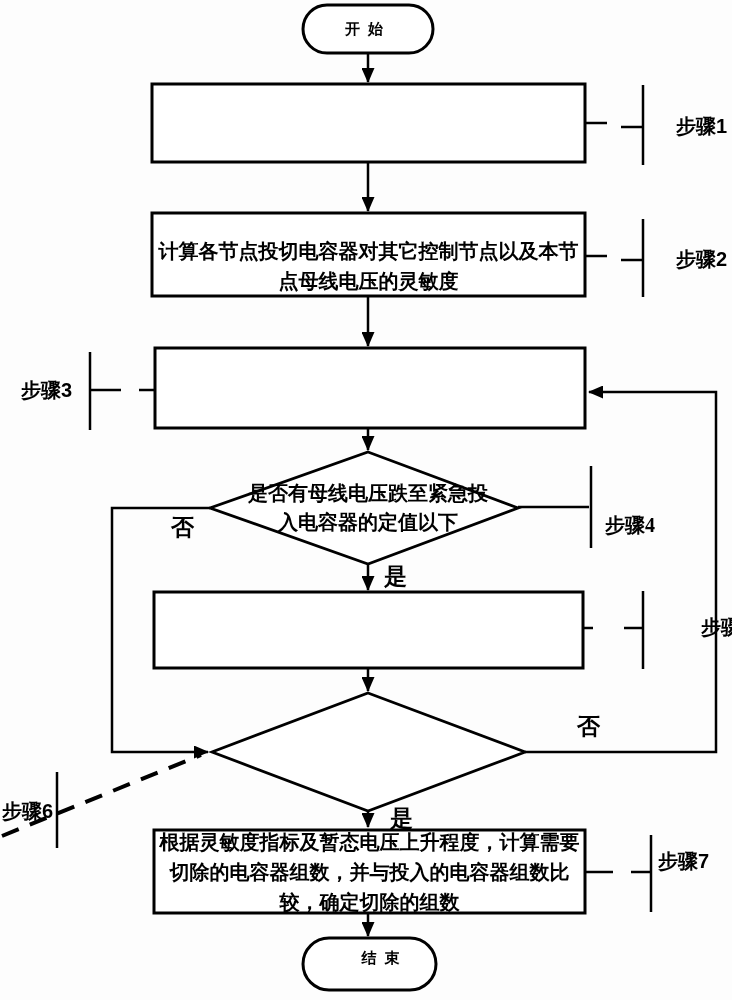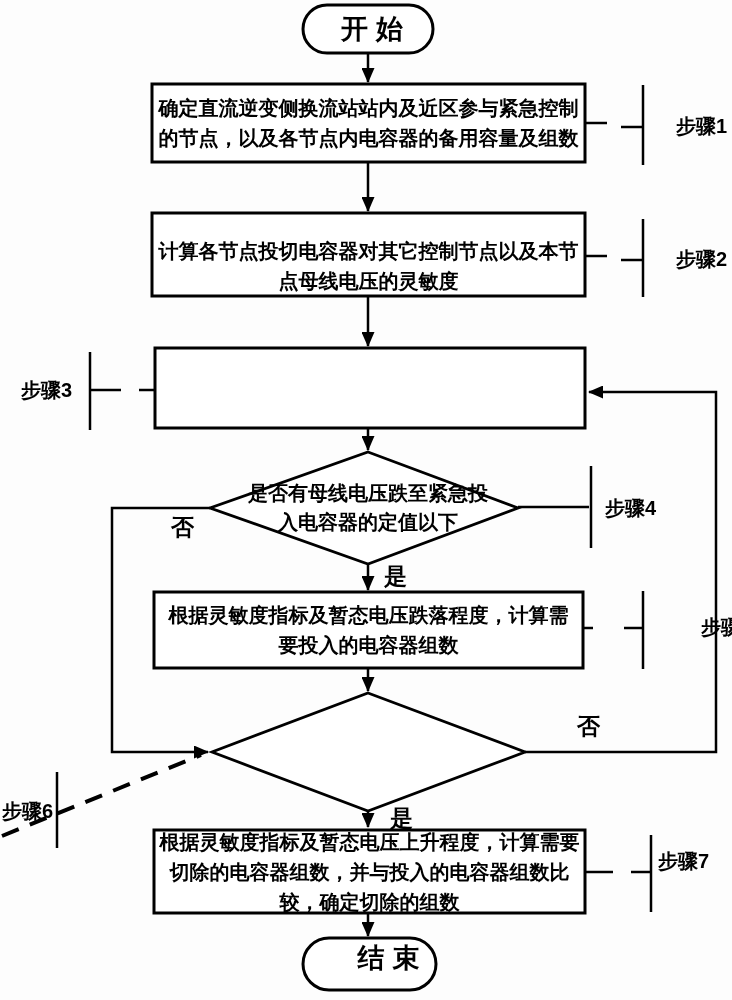--- a/index.html
+++ b/index.html
@@ -21,21 +21,21 @@
   }
   .flex {
     display: flex;
     align-items: center;
     justify-content: center;
     text-align: center;
     white-space: normal;
   }
   .box-text  { font-size: 20px; line-height: 1.5; }
   .node-text { font-size: 20px; line-height: 1.45; }
-  .term-text { font-size: 27px; letter-spacing: 8px; padding-left: 8px; }
+  .term-text { font-size: 15px; letter-spacing: 8px; }
   .branch    { font-size: 23px; }
   .step-lbl  { font-size: 20px; }
 </style>
 </head>
 <body>
 
 <div class="stage">
 
   <svg width="732" height="1000" viewBox="0 0 732 1000">
     <defs>
@@ -92,33 +92,31 @@
     <line x1="2" y1="836" x2="201" y2="755" stroke="#000" stroke-width="4" stroke-dasharray="18 12"></line>
 
     <line x1="585" y1="872" x2="613" y2="872" stroke="#000" stroke-width="2.5"></line>
     <line x1="631" y1="872" x2="651" y2="872" stroke="#000" stroke-width="2.5"></line>
     <line x1="651" y1="835" x2="651" y2="912" stroke="#000" stroke-width="2.5"></line>
   </svg>
 
   <div class="t flex term-text" style="left:303px; top:5px;  width:130px; height:48px;">开始</div>
   <div class="t flex term-text" style="left:318px; top:938px; width:133px; height:40px;">结束</div>
 
-  <div class="t flex box-text" style="left:157px; top:86px;  width:423px; height:74px;">确定直流逆变侧换流站站内及近区参与紧急控制的节点，以及各节点内电容器的备用容量及组数</div>
   <div class="t flex box-text" style="left:157px; top:215px; width:423px; height:101px;">计算各节点投切电容器对其它控制节点以及本节点母线电压的灵敏度</div>
-  <div class="t flex box-text" style="left:159px; top:594px; width:419px; height:72px;">根据灵敏度指标及暂态电压跌落程度，计算需要投入的电容器组数</div>
   <div class="t flex node-text" style="left:248px; top:477px; width:240px; height:62px;">是否有母线电压跌至紧急投入电容器的定值以下</div>
 
   <div class="t flex box-text" style="left:159px; top:832px; width:421px; height:79px;">根据灵敏度指标及暂态电压上升程度，计算需要切除的电容器组数，并与投入的电容器组数比较，确定切除的组数</div>
 
   <div class="t branch" style="left:171px; top:512px;">否</div>
   <div class="t branch" style="left:384px; top:561px;">是</div>
   <div class="t branch" style="left:577px; top:711px;">否</div>
   <div class="t branch" style="left:390px; top:803px;">是</div>
 
   <div class="t step-lbl" style="left:676px; top:113px;">步骤1</div>
   <div class="t step-lbl" style="left:676px; top:246px;">步骤2</div>
   <div class="t step-lbl" style="left:21px;  top:377px;">步骤3</div>
-  <div class="t step-lbl" style="left:605px; top:495px;">步骤4</div>
+  <div class="t step-lbl" style="left:605px; top:512px;font-family:Liberation Serif, serif;">步骤4</div>
   <div class="t step-lbl" style="left:653px; top:614px;margin-left:48px;">步骤5</div>
   <div class="t step-lbl" style="left:2px;   top:798px;">步骤6</div>
   <div class="t step-lbl" style="left:658px; top:848px;text-align:center;">步骤7</div>
 
 </div>
 
 </body></html>

